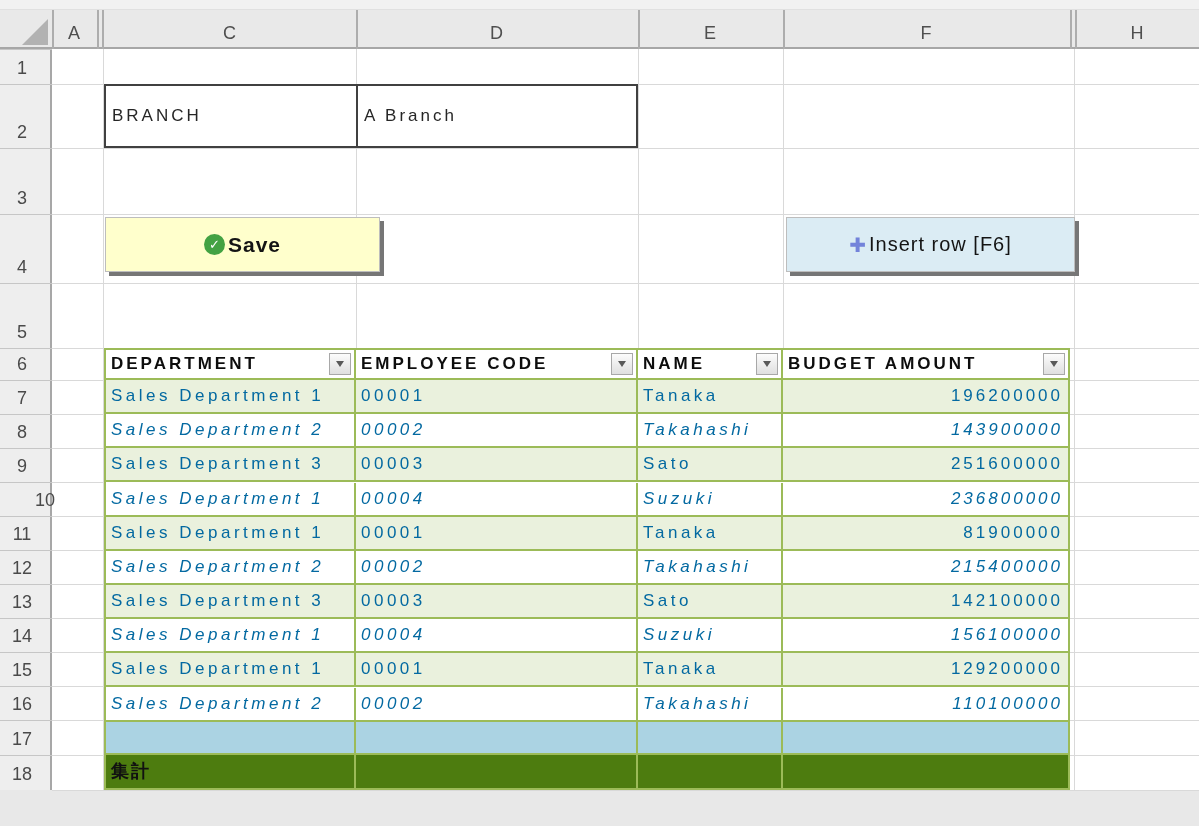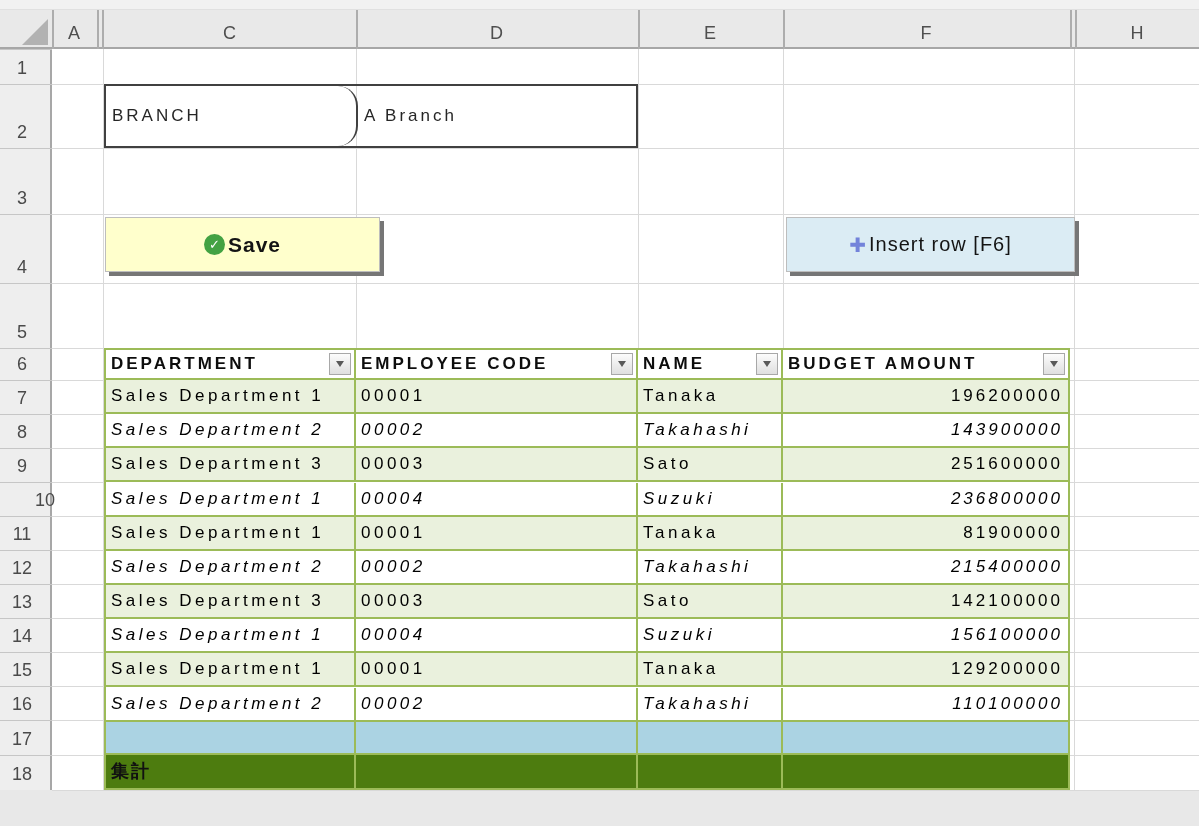--- a/index.html
+++ b/index.html
@@ -28,21 +28,21 @@
     align-items:flex-end; justify-content:center; padding-bottom:5px;
     font-size:18px; color:#4a4a4a; z-index:2; }
   .row-hline { position:absolute; left:0; width:52px; height:1px; background:#c6c6c6; z-index:2; }
   
   .gl-h { position:absolute; left:52px; width:1147px; height:1px; background:#d9d9d9; z-index:1; }
   .gl-v { position:absolute; top:49px; height:741px; width:1px; background:#d9d9d9; z-index:1; }
   
   .branch-box { position:absolute; left:104px; top:84px; width:534px; height:64px;
     border:2px solid #404040; display:flex; z-index:4; }
   .branch-cell { height:100%; display:flex; align-items:center; padding-left:6px;
-    font-size:17px; letter-spacing:3px; color:#262626;border-radius:20px; }
+    font-size:17px; letter-spacing:3px; color:#262626; }
   .branch-cell.label { width:252px; border-right:2px solid #404040; }
   .branch-cell.value { flex:1; }
   
   .sheet-btn { position:absolute; height:55px; display:flex; align-items:center;
     justify-content:center; gap:3px; border:1px solid #bdbdbd;
     box-shadow:4px 4px 0 0 #767676; z-index:5; cursor:default; }
   .btn-save { left:105px; top:217px; width:275px; background:#ffffcc; }
   .btn-insert { left:786px; top:217px; width:289px; background:#dbecf4; }
   .btn-label { font-size:21px; font-weight:600; color:#141414; letter-spacing:1px; }
   .btn-insert .btn-label { font-weight:500; font-size:20px; }
@@ -50,21 +50,21 @@
     color:#ffffff; font-size:13px; font-weight:bold; display:flex;
     align-items:center; justify-content:center; flex:0 0 auto; }
   .plus-icon { color:#7383da; font-size:20px; font-weight:bold; line-height:1; flex:0 0 auto; }
   
   .data-table { position:absolute; left:104px; top:348px; width:966px; height:442px;
     border:2px solid #9cbb58; display:grid;
     grid-template-columns:250px 282px 145px 285px;
     grid-auto-rows:auto; z-index:4; background:#fff; }
   .tcell { border-right:2px solid #9cbb58; border-bottom:2px solid #9cbb58;
     display:flex; align-items:center; padding:0 5px; overflow:hidden;
-    font-size:17px; letter-spacing:3.5px; color:#000000; white-space:nowrap;
+    font-size:17px; letter-spacing:3.5px; color:#0369a1; white-space:nowrap;
     position:relative; height:34px; }
   .tcell.last-col { border-right:none; }
   .tcell.last-row { border-bottom:none; }
   .tcell.hdr { height:30px; font-weight:bold; color:#0d0d0d; letter-spacing:3px;
     background:#ffffff; padding-right:12px; }
   .tcell.num { justify-content:flex-end; letter-spacing:3px; }
   .tcell.stripe { background:#eaf1dd; }
   .tcell.plain { background:#ffffff;font-style:italic; }
   .tcell.blue { background:#abd3e3; height:33px; }
   .tcell.total { background:#4d7c0f; height:33px; font-weight:bold; font-size:18px;

